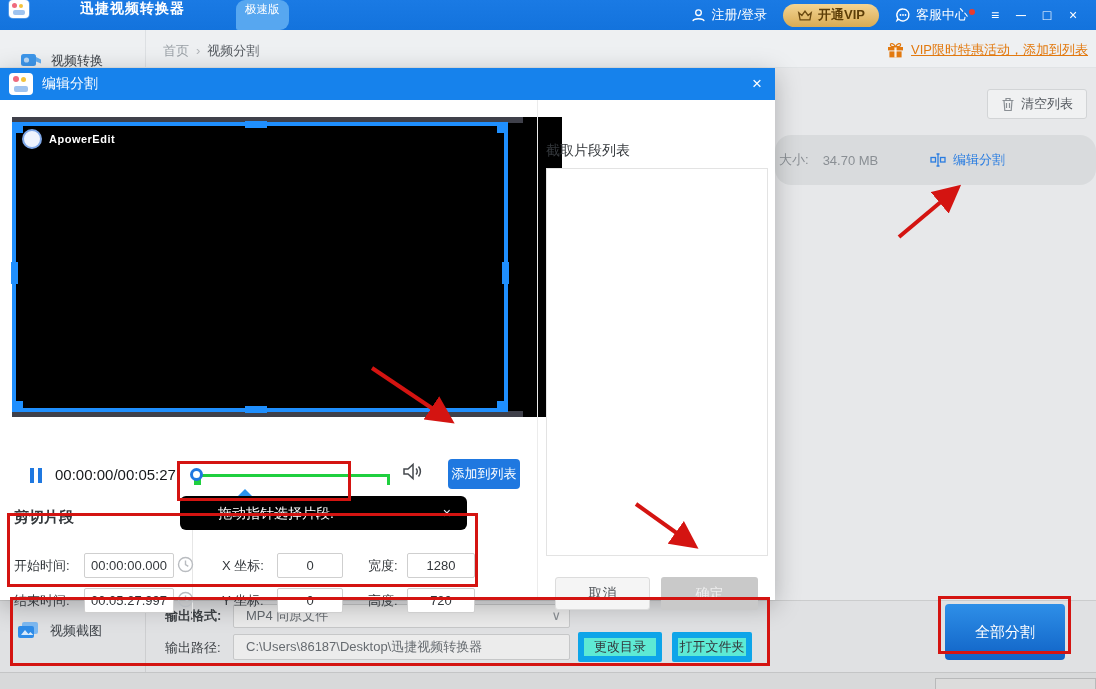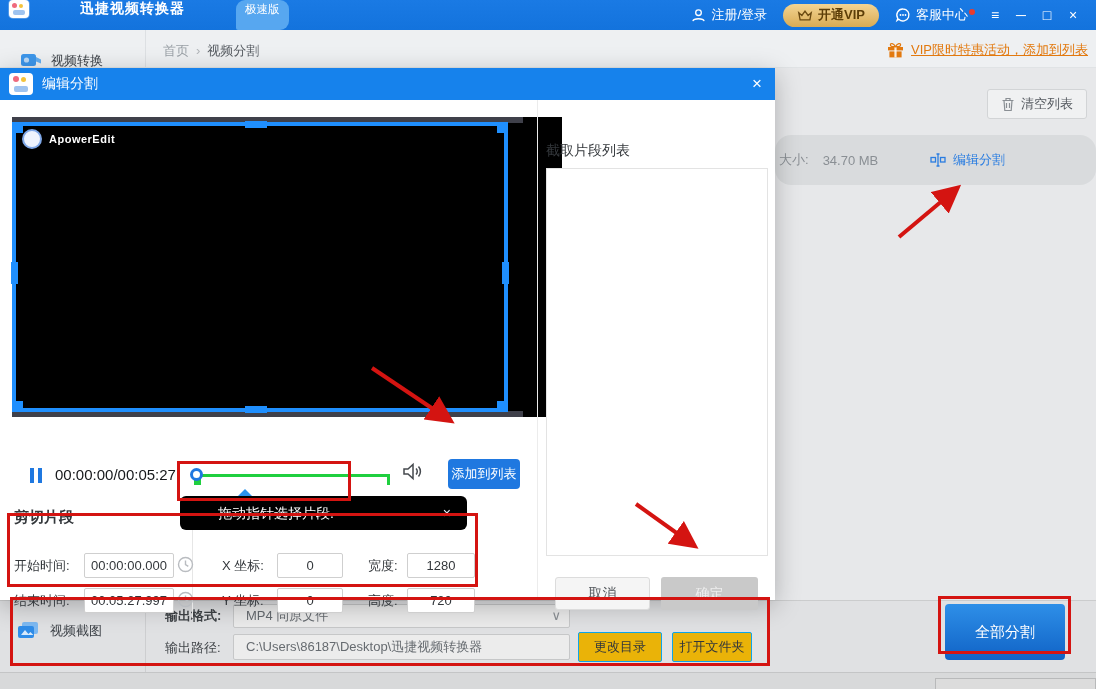--- a/index.html
+++ b/index.html
@@ -48,21 +48,21 @@
 
   
   .bottom-bar { left:0; top:600px; width:1096px; height:72px; background:#e0e1e3; border-top:1px solid #cbcccd; z-index:2; }
   .bb-divider { position:absolute; left:145px; top:0; width:1px; height:72px; background:#cdced0; }
   .side-item-bottom { position:absolute; left:17px; top:20px; display:flex; align-items:center; }
   .side-item-bottom .lbl { margin-left:9px; font-size:13px; color:#3a3f45; }
   .out-label { position:absolute; font-size:13px; color:#3f4347; }
   .dd-box { position:absolute; left:233px; top:3px; width:337px; height:24px; background:#ebebeb; border:1px solid #c6c7c8; border-radius:2px; color:#666b70; font-size:13px; line-height:22px; padding-left:12px; cursor:pointer; }
   .dd-box .chev { position:absolute; right:8px; top:0; color:#8a8f94; font-size:13px; }
   .path-box { position:absolute; left:233px; top:33px; width:337px; height:26px; background:#ececec; border:1px solid #c6c7c8; border-radius:2px; color:#666b70; font-size:13px; line-height:24px; padding-left:12px; white-space:nowrap; overflow:hidden; }
-  .bb-btn { position:absolute; top:31px; height:30px; background:#eab308; border:1px solid #0ea5e9; border-radius:2px; color:#33373b; font-size:13px; cursor:pointer; }
+  .bb-btn { position:absolute; top:31px; height:30px; background:#5eead4; border:6px solid #0ea5e9; border-radius:2px; color:#33373b; font-size:13px; cursor:pointer; }
   .split-all-btn { position:absolute; left:945px; top:3px; width:120px; height:56px; background:linear-gradient(#2e8fe8,#1063c6); border:none; border-radius:4px; color:#fff; font-size:15px; cursor:pointer; }
 
   .bottom-strip { left:0; top:672px; width:1096px; height:17px; background:#d8d9da; border-top:1px solid #c4c5c6; z-index:2; }
   .partial-box { position:absolute; left:935px; top:5px; width:161px; height:12px; background:#dcdcdc; border:1px solid #b8b9ba; }
 
   
   .dialog { left:0; top:68px; width:775px; height:532px; z-index:5; box-shadow:0 6px 24px rgba(0,0,0,.25); }
   .dlg-header { position:absolute; left:0; top:0; width:775px; height:32px; background:#1682ec; display:flex; align-items:center; }
   .dlg-icon { width:24px; height:22px; margin:0 9px; background:#fff; border-radius:4px; position:relative; }
   .dlg-icon .d1 { position:absolute; left:4px; top:3px; width:6px; height:6px; border-radius:50%; background:#ef6a7e; }

